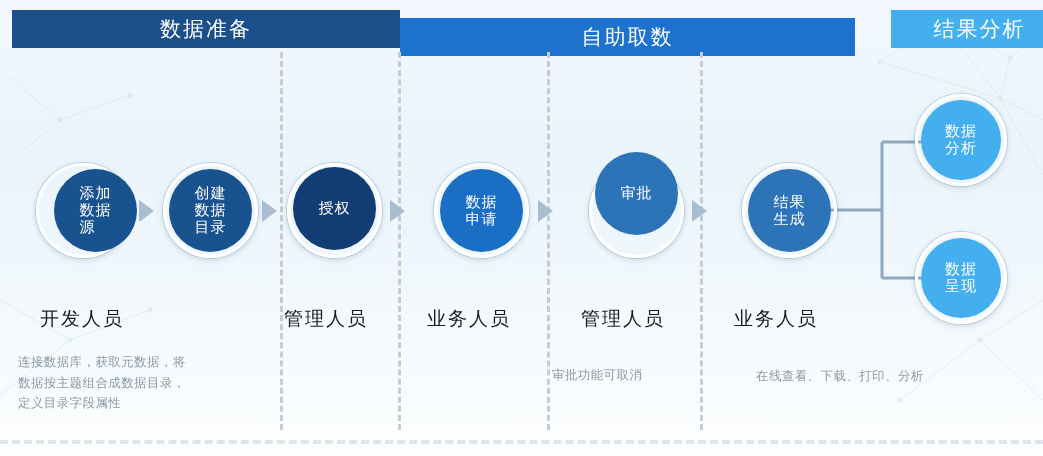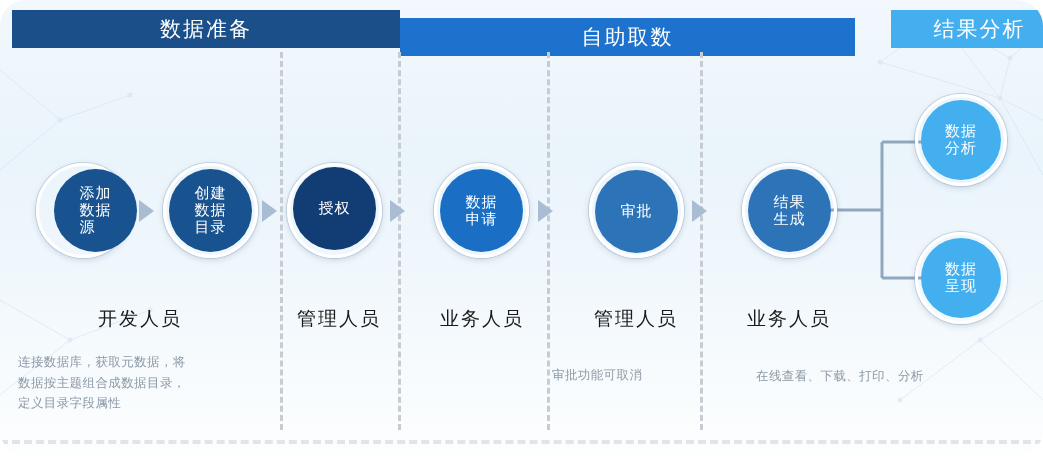--- a/index.html
+++ b/index.html
@@ -2,21 +2,21 @@
 <html><head>
 <meta charset="utf-8">
 <style>
   html,body{margin:0;padding:0;}
   body{
     width:1043px;height:456px;
     font-family:"Liberation Sans","DejaVu Sans",sans-serif;
     overflow:hidden;background:#ffffff;
   }
   #stage{position:relative;width:1043px;height:456px;overflow:hidden;
-    background:linear-gradient(180deg,#f2f8fd 0%,#eaf4fb 35%,#f3f9fd 70%,#fdfefe 100%);border-radius:26px;}
+    background:linear-gradient(180deg,#f2f8fd 0%,#eaf4fb 35%,#f3f9fd 70%,#fdfefe 100%);}
 
   
   .bgnet{position:absolute;inset:0;pointer-events:none;opacity:.55;}
 
   
   .hdr{position:absolute;left:12px;top:10px;height:38px;display:flex;}
   .hseg{height:38px;display:flex;align-items:center;justify-content:center;
         color:#ffffff;font-size:21px;letter-spacing:2px;white-space:nowrap;}
   .hseg.s1{width:388px;background:#1b4f8a;}
   .hseg.s2{width:455px;background:#1d72cd;margin-top:8px;}
@@ -41,21 +41,21 @@
   
   .tri{position:absolute;width:0;height:0;
        border-top:11px solid transparent;border-bottom:11px solid transparent;
        border-left:15px solid #a9bdd2;}
 
   
   .branch{position:absolute;pointer-events:none;}
 
   
   .role{position:absolute;font-size:19px;color:#1a1a1a;letter-spacing:2px;
-        white-space:nowrap;text-align:center;}
+        white-space:nowrap;text-align:left;}
 
   
   .desc{position:absolute;font-size:12.5px;color:#8c99a6;line-height:1.65;
         letter-spacing:.4px;}
 </style>
 </head>
 <body>
 
 <div id="stage">
 
@@ -147,21 +147,21 @@
   <div class="ring" style="left:434px;top:163px;width:95px;height:95px;"></div>
   <div class="node" style="left:440px;top:169px;width:83px;height:83px;background:#1a6fc4;">
     <div class="lbl">
       <div>数据</div>
       <div>申请</div>
     </div>
   </div>
   <div class="tri" style="left:538px;top:200px;"></div>
 
   <div class="ring" style="left:589px;top:163px;width:95px;height:95px;"></div>
-  <div class="node" style="left:595px;top:170px;width:83px;height:83px;background:#2d73b8;">
+  <div class="node" style="left:595px;top:152px;width:83px;height:83px;background:#2d73b8;">
     <div class="lbl">
       <div>审批</div>
     </div>
   </div>
   <div class="tri" style="left:692px;top:200px;"></div>
 
   <div class="ring" style="left:742px;top:163px;width:95px;height:95px;"></div>
   <div class="node" style="left:748px;top:169px;width:83px;height:83px;background:#2d73b8;">
     <div class="lbl">
       <div>结果</div>

